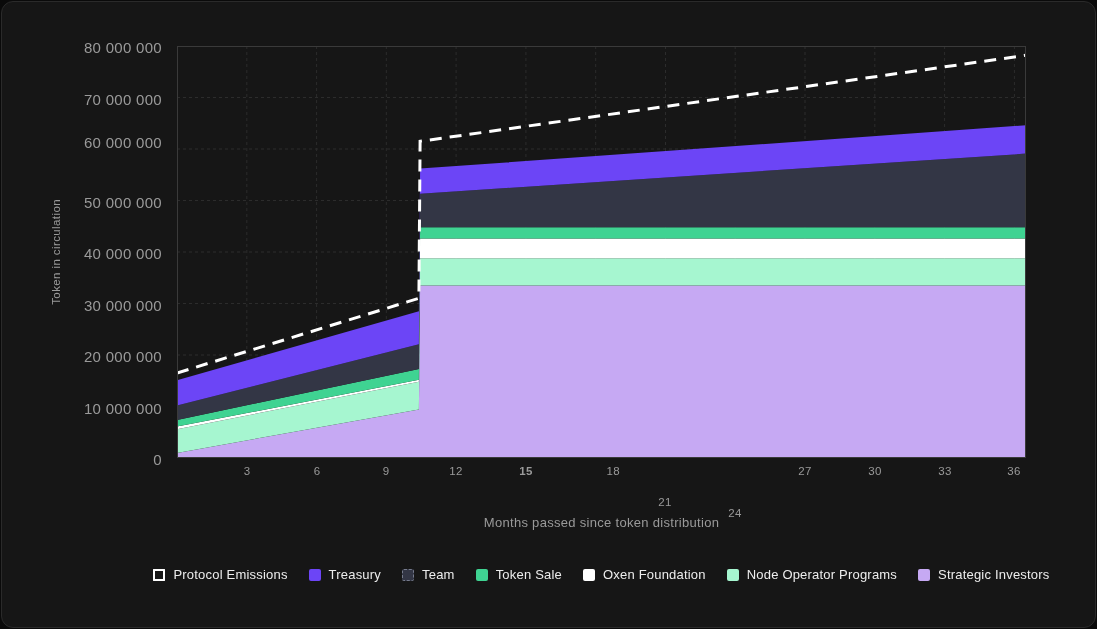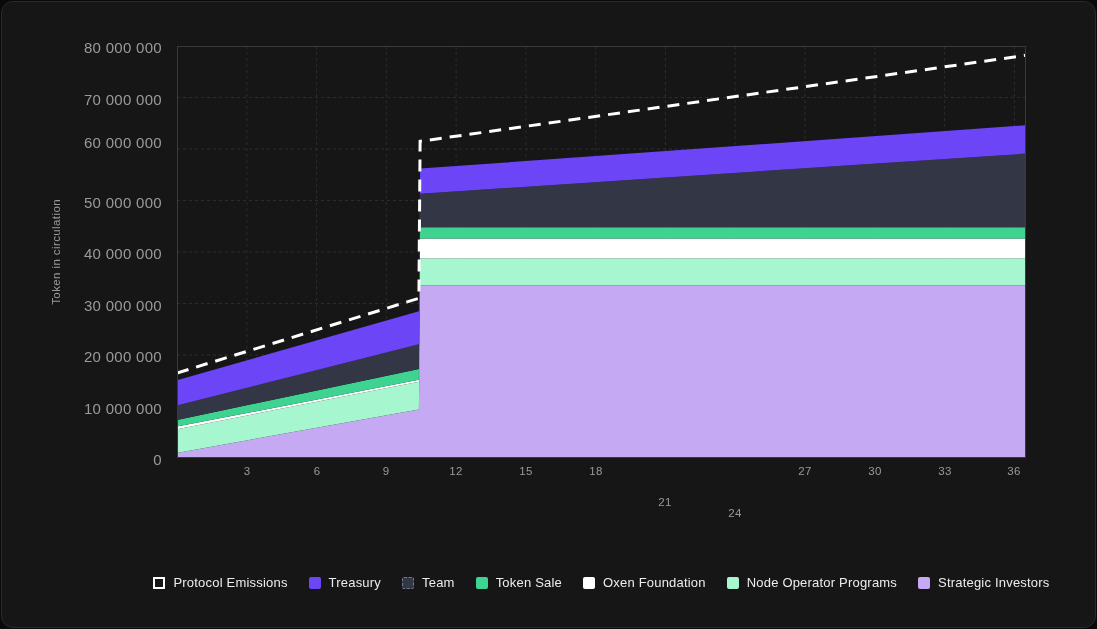--- a/index.html
+++ b/index.html
@@ -46,21 +46,21 @@
   .xtick{
     position:absolute;top:0;width:48px;margin-left:-24px;
     text-align:center;font-size:11.5px;color:#9a9a9a;letter-spacing:.3px;
   }
   .x-axis-title{
     position:absolute;left:175px;top:513px;width:849px;
     text-align:center;font-size:13px;color:#9a9a9a;letter-spacing:.3px;
   }
   .legend{
     position:absolute;left:130px;top:562px;width:939px;height:21px;
-    display:flex;justify-content:center;align-items:center;gap:21px;margin-top:8px;
+    display:flex;justify-content:center;align-items:center;gap:21px;
   }
   .legend-item{
     display:flex;align-items:center;gap:8px;
     font-size:13px;color:#ededed;letter-spacing:.2px;white-space:nowrap;
   }
   .swatch{
     width:12px;height:12px;border-radius:2px;flex:none;box-sizing:border-box;
   }
   .swatch.dashed-outline{
     background:transparent;border:2px dashed #ffffff;border-radius:1px;
@@ -120,30 +120,31 @@
         <polyline points="0.0,327.0 241.9,252.3 243.1,95.3 849.0,9.3" fill="none" stroke="#FFFFFF" stroke-width="3" stroke-dasharray="12 8"></polyline>
         <rect x="0.5" y="0.5" width="848" height="411" fill="none" stroke="#3a3a3a" stroke-width="1"></rect>
       </svg>
   </div>
 
   <div class="xtick-layer" id="xtick-layer">
       <div class="xtick" style="left: 70px; color: rgb(154, 154, 154);">3</div>
       <div class="xtick" style="left: 140px; color: rgb(154, 154, 154);">6</div>
       <div class="xtick" style="left: 209px; color: rgb(154, 154, 154);">9</div>
       <div class="xtick" style="left: 279px; color: rgb(154, 154, 154);">12</div>
-      <div class="xtick" style="left: 349px; color: rgb(154, 154, 154);">15</div>
-      <div class="xtick" style="left: 419px; color: rgb(154, 154, 154);">18</div>
+      <div class="xtick" style="left: 349px; color: rgb(154, 154, 154); font-weight: bold;">15</div>
+      <div class="xtick" style="left: 419px; color: rgb(154, 154, 154); text-align: right;">18</div>
       <div class="xtick" style="left: 488px; color: rgb(154, 154, 154); margin-top: 31px;">21</div>
       <div class="xtick" style="left: 558px; color: rgb(154, 154, 154); margin-top: 42px;">24</div>
       <div class="xtick" style="left: 628px; color: rgb(154, 154, 154);">27</div>
       <div class="xtick" style="left: 698px; color: rgb(154, 154, 154);">30</div>
       <div class="xtick" style="left: 768px; color: rgb(154, 154, 154);">33</div>
       <div class="xtick" style="left: 837px; color: rgb(154, 154, 154);">36</div>
     </div>
 
+  <div class="x-axis-title">Months passed since token distribution</div>
 
   <div class="legend" id="legend">
       <div class="legend-item">
         <span class="swatch dashed-outline" style="border-color: rgb(255, 255, 255);"></span>
         <span style="color: rgb(237, 237, 237);">Protocol Emissions</span>
       </div>
       <div class="legend-item">
         <span class="swatch " style="background: rgb(108, 69, 246);"></span>
         <span style="color: rgb(237, 237, 237);">Treasury</span>
       </div>

